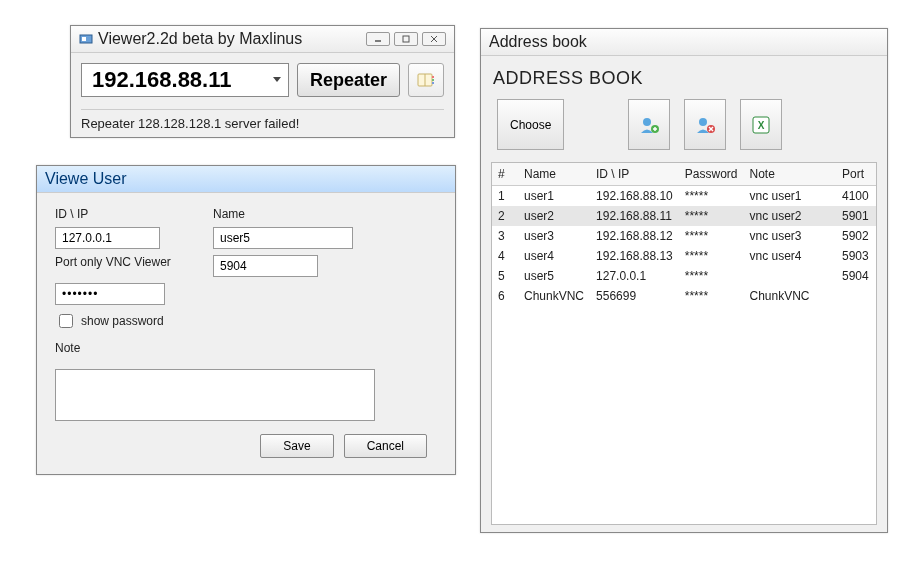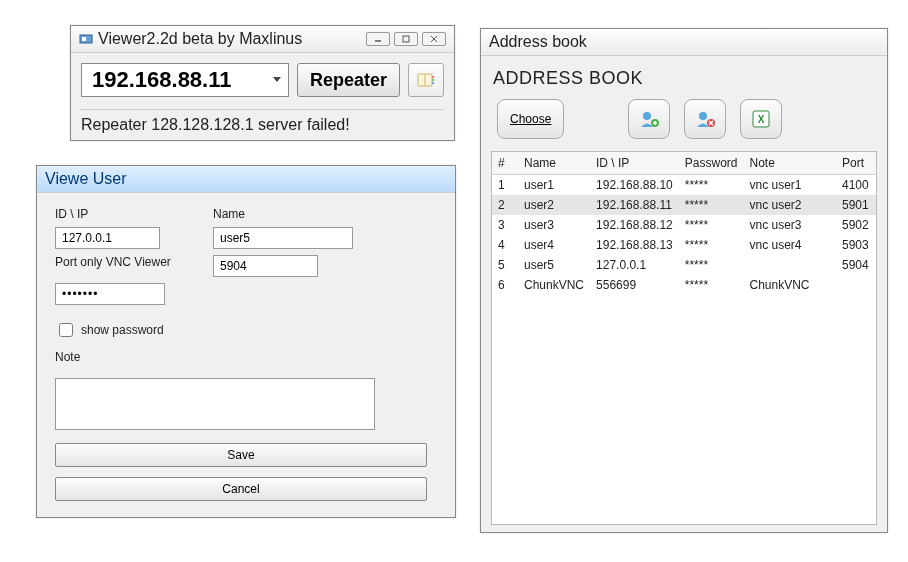--- a/index.html
+++ b/index.html
@@ -60,53 +60,53 @@
   .btn-connect {
     border:1px solid #888; background: linear-gradient(#fdfdfd,#e0e0e0);
     font-size: 18px; font-weight:bold; padding: 0 12px;
     cursor:pointer; border-radius:3px;
   }
   .btn-book {
     width:36px; border:1px solid #aaa; background: linear-gradient(#fdfdfd,#ececec);
     display:flex; align-items:center; justify-content:center; border-radius:3px;
     cursor:pointer;
   }
-  .status-line { border-top:1px solid #ccc; margin-top:12px; padding-top:6px; font-size:16px;}
+  .status-line { border-top:1px solid #ccc; margin-top:12px; padding-top:6px; font-size:13px;}
   
   #win-user { left: 36px; top: 165px; width: 420px; }
   #win-user .titlebar { background: linear-gradient(#dfeffd,#bcdafb); color:#003a74; }
   .user-body { padding: 14px 18px 16px 18px; }
   .form-grid { display:grid; grid-template-columns: 140px 160px; column-gap:18px; row-gap:6px; }
   .form-grid label { font-size:12px; }
   .text-input {
     border:1px solid #999; background:#fff; height:22px;
     padding:2px 6px; font-size:12px; width: 105px;
   }
   .text-input.wide { width:140px; }
   .pwd-input { width:110px; letter-spacing:1px; }
-  .checkbox-row { display:flex; align-items:center; gap:5px; margin-top:9px;}
+  .checkbox-row { display:flex; align-items:center; gap:5px; margin-top:0;}
   .checkbox-row input { width:14px; height:14px; }
   .note-area {
     border:1px solid #999; background:#fff; width: 320px; height: 52px;
     resize:none; font-family:inherit; font-size:12px; padding:4px;
   }
-  .user-buttons { display:flex; justify-content:flex-end; gap:10px; padding-right:10px; margin-top:10px;flex-direction:column;}
+  .user-buttons { display:flex; justify-content:flex-end; gap:10px; padding-right:10px; margin-top:10px;}
   .dlg-btn {
     border:1px solid #888; background: linear-gradient(#fdfdfd,#e4e4e4);
     padding: 4px 22px; border-radius:2px; cursor:pointer; font-size:12px;
   }
   
   #win-book { left: 480px; top: 28px; width: 408px; height: 505px; }
   .book-body { padding: 8px 10px 10px 10px; display:flex; flex-direction:column; height: calc(100% - 24px);}
   .book-heading { font-size: 18px; font-weight:normal; letter-spacing:0.5px; margin: 4px 0 10px 2px;}
   .book-toolbar { display:flex; gap:14px; align-items:center; margin-bottom:12px; padding-left:6px;}
   .tool-btn {
-    width:42px; height:40px; border:1px solid #aaa; border-radius:8px;
+    width:42px; height:51px; border:1px solid #aaa; border-radius:0;
     background: linear-gradient(#fdfdfd,#e4e4e4);
-    display:flex; align-items:center; justify-content:center; cursor:pointer;text-decoration:underline;
+    display:flex; align-items:center; justify-content:center; cursor:pointer;
   }
   .tool-btn.text { width:auto; padding:0 12px; font-size:12px;}
   .table-wrap {
     flex:1; border:1px solid #bbb; background:#fff; overflow:auto;
   }
   table { border-collapse:collapse; width:100%; font-size:12px;}
   thead th {
     text-align:left; font-weight:normal; padding:4px 6px;
     background:#f7f7f7; border-bottom:1px solid #ccc;
   }

